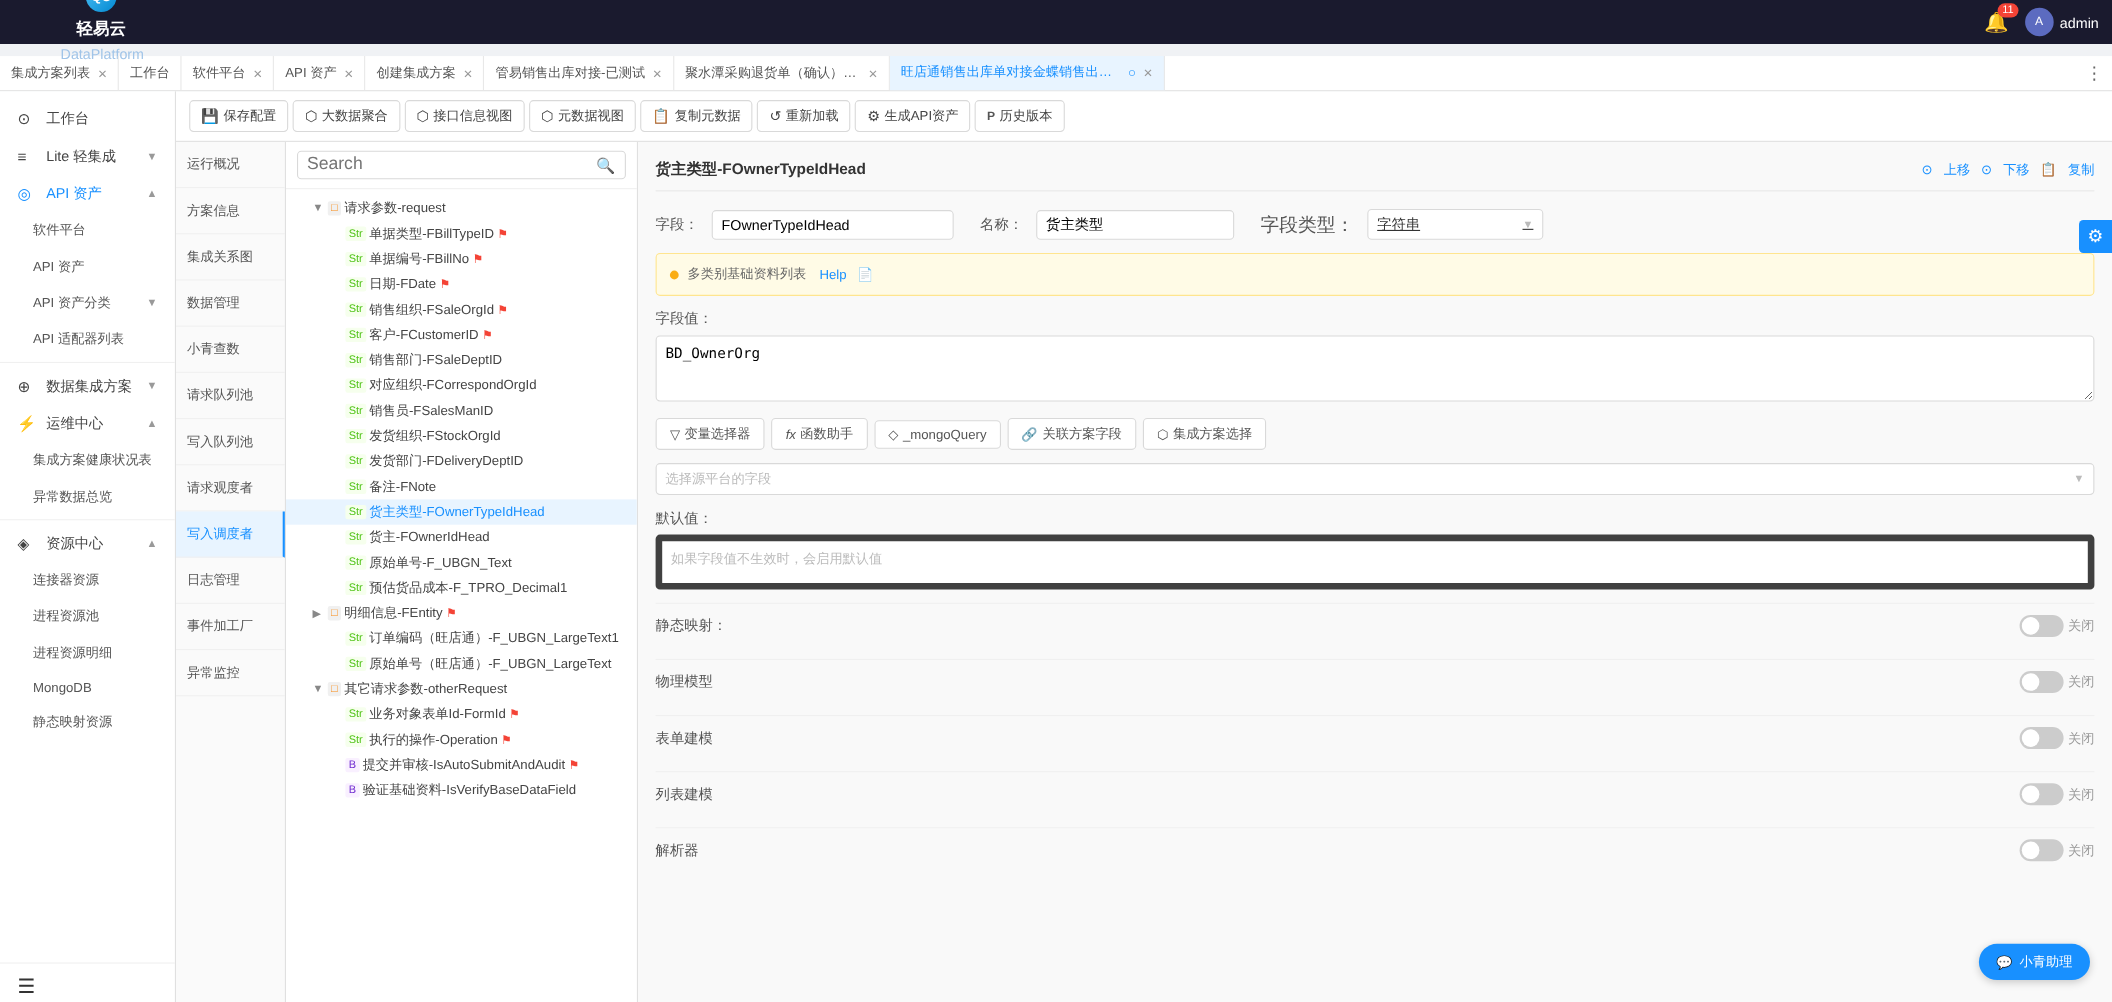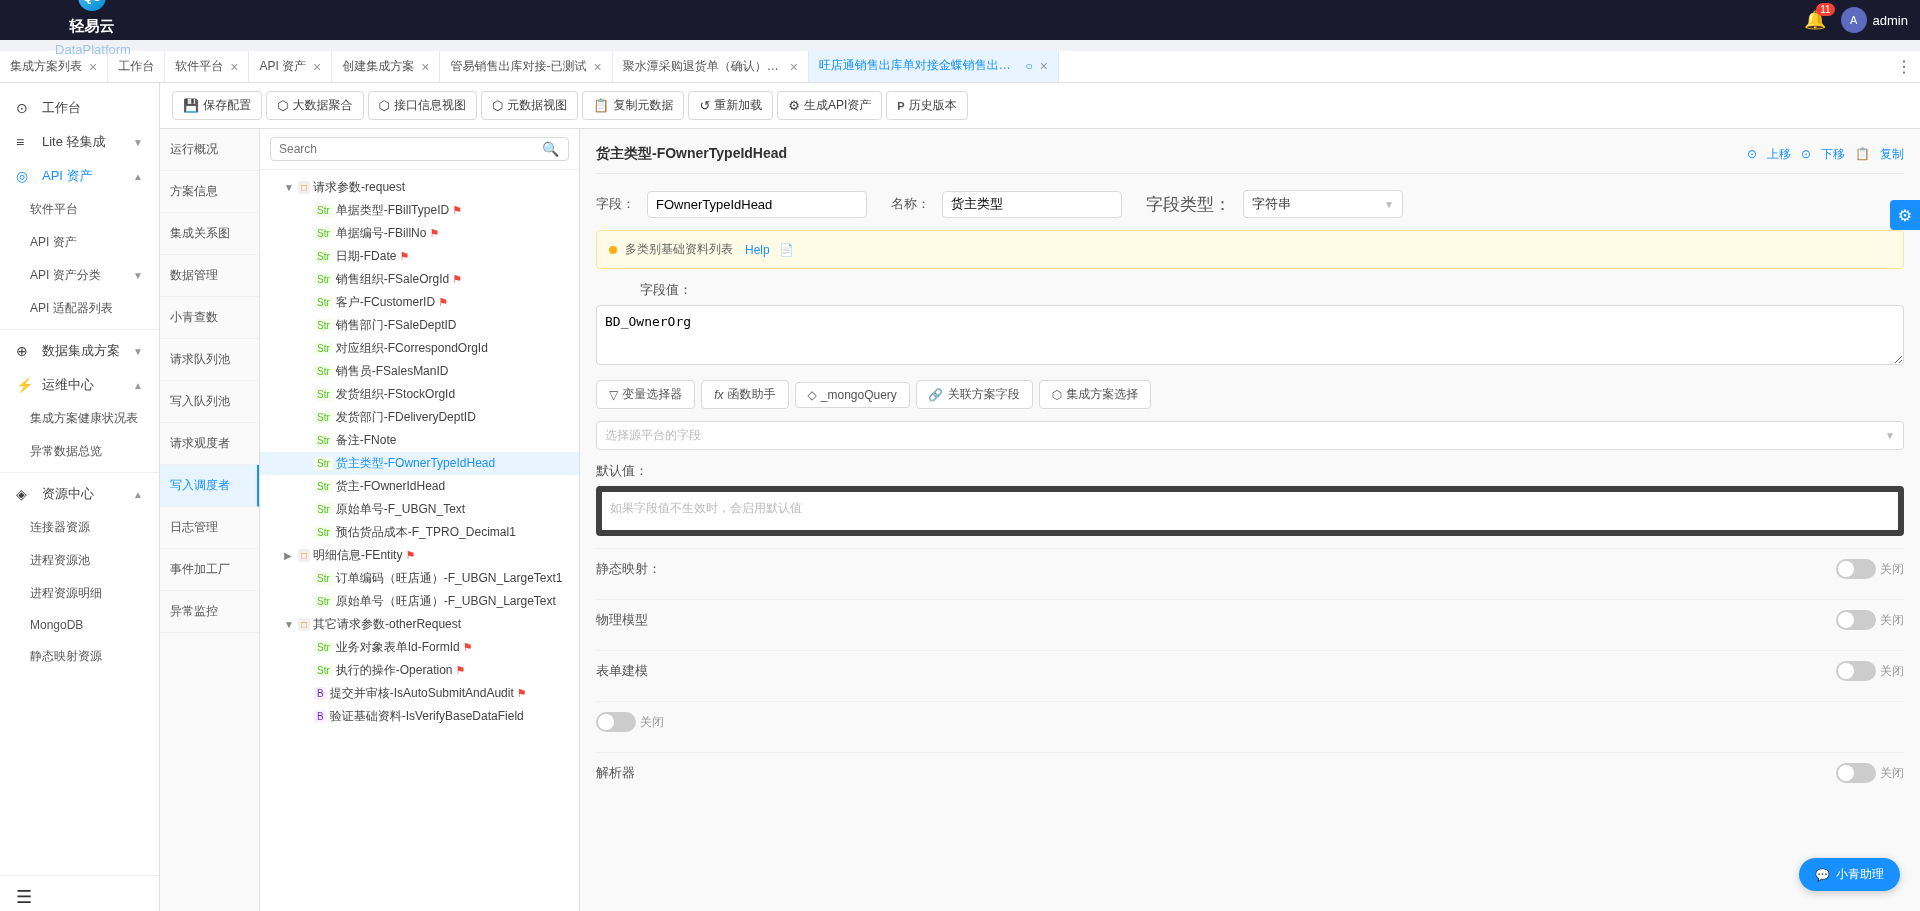--- a/index.html
+++ b/index.html
@@ -48,21 +48,21 @@
     .tool-btn { display: flex; align-items: center; gap: 4px; padding: 5px 10px; border: 1px solid #d9d9d9; border-radius: 4px; background: #fff; font-size: 12px; cursor: pointer; color: #444; white-space: nowrap; }
     .tool-btn .btn-icon { font-size: 13px; }
 
     
     .inner-split { display: flex; flex: 1; overflow: hidden; }
 
     
     .tree-panel { width: 320px; border-right: 1px solid #e0e0e0; background: #fff; display: flex; flex-direction: column; flex-shrink: 0; overflow: hidden; }
     .tree-search { padding: 8px 10px; border-bottom: 1px solid #f0f0f0; }
     .tree-search-box { display: flex; align-items: center; border: 1px solid #d9d9d9; border-radius: 4px; padding: 3px 8px; gap: 6px; background: #fff; }
-    .tree-search-box input { border: none; outline: none; font-size: 12px; flex: 1; color: #701a75; }
+    .tree-search-box input { border: none; outline: none; font-size: 16px; flex: 1; color: #701a75; }
     .tree-content { flex: 1; overflow-y: auto; padding: 6px 0; }
     .tree-node { display: flex; align-items: center; padding: 3px 8px; cursor: pointer; font-size: 12px; color: #444; }
     .tree-node.selected { background: #e8f4ff; color: #1890ff; }
     .tree-node .indent { display: inline-block; width: 16px; flex-shrink: 0; }
     .tree-node .expand-icon { width: 14px; flex-shrink: 0; color: #888; font-size: 10px; }
     .tree-node .node-type { font-size: 10px; color: #999; margin-right: 3px; background: #f0f0f0; padding: 1px 3px; border-radius: 2px; }
     .tree-node .node-type.str { color: #52c41a; background: #f6ffed; }
     .tree-node .node-type.b { color: #722ed1; background: #f9f0ff; }
     .tree-node .node-type.folder { color: #fa8c16; }
     .tree-node .flag-icon { color: #f44336; font-size: 11px; margin-left: 3px; }
@@ -521,35 +521,35 @@
             <span>复制</span>
           </div>
         </div>
 
         <div class="form-row">
           <span style="color:#555;font-size:13px;white-space:nowrap;">字段：</span>
           <input class="form-input" type="text" style="max-width: 220px;" value="FOwnerTypeIdHead">
           <span style="color:#555;font-size:13px;white-space:nowrap;margin-left:12px;font-family:Liberation Mono, monospace;">名称：</span>
           <input class="form-input" type="text" style="max-width: 180px;" value="货主类型">
           <span style="color:#555;font-size:17px;white-space:nowrap;margin-left:12px;">字段类型：</span>
-          <div class="select-type" style="max-width:160px;">
+          <div class="select-type" style="max-width:160px;text-decoration:underline;">
             <span>字符串</span>
             <span style="margin-left:auto;color:#bbb;font-size:10px;">▼</span>
           </div>
         </div>
 
         <div class="desc-box">
           <div class="desc-dot"></div>
           <span>多类别基础资料列表</span>
           <span class="desc-link">Help</span>
           <span style="margin-left:2px;font-size:12px;">📄</span>
         </div>
 
         <div class="field-value-area">
-          <div style="font-size:13px;color:#555;margin-bottom:6px;margin-left:44px;">字段值：</div>
+          <div style="font-size:13px;color:#555;margin-bottom:6px;">字段值：</div>
           <textarea class="field-value-input" style="">BD_OwnerOrg</textarea>
         </div>
 
         <div class="btn-group">
           <button class="action-btn">
             <span>▽</span>
             <span>变量选择器</span>
           </button>
           <button class="action-btn">
             <span style="font-style:italic;font-size:12px;">fx</span>
@@ -597,20 +597,21 @@
 
         <div class="toggle-row">
           <span class="toggle-label">表单建模</span>
           <div class="toggle">
             <div class="toggle-switch off"></div>
             <span class="toggle-text">关闭</span>
           </div>
         </div>
 
         <div class="toggle-row">
+          <span class="toggle-label">列表建模</span>
           <div class="toggle">
             <div class="toggle-switch off"></div>
             <span class="toggle-text">关闭</span>
           </div>
         </div>
 
         <div class="toggle-row">
           <span class="toggle-label">解析器</span>
           <div class="toggle">
             <div class="toggle-switch off"></div>

